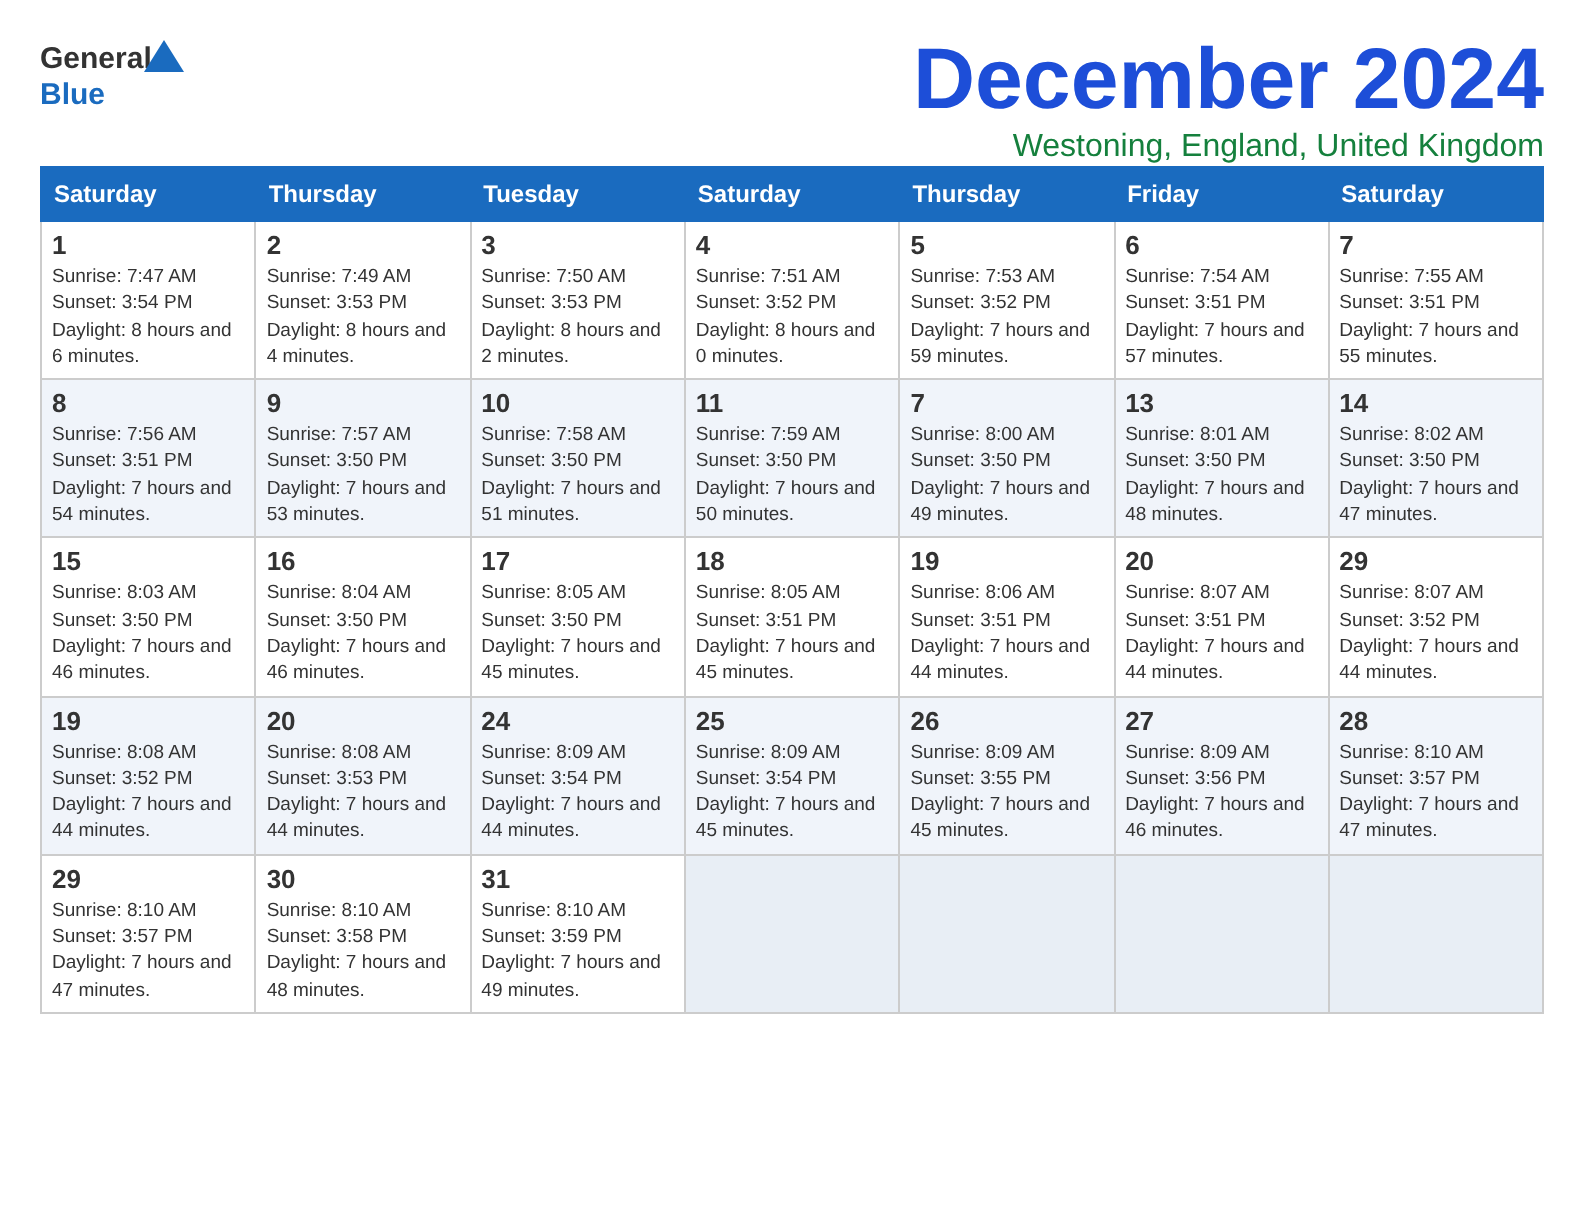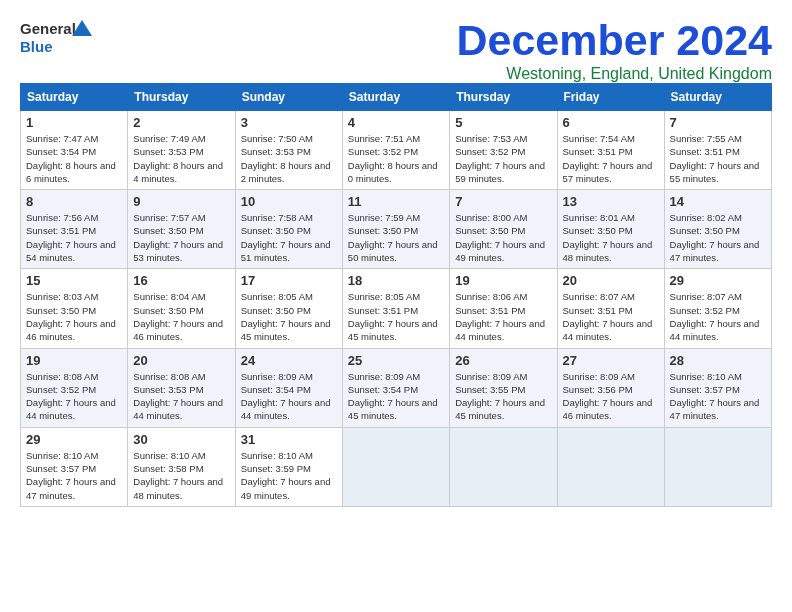--- a/index.html
+++ b/index.html
@@ -89,21 +89,21 @@
     <div class="month-title">December 2024</div>
     <div class="location">Westoning, England, United Kingdom</div>
   </div>
 </div>
 
 <table class="calendar">
   <thead>
     <tr>
       <th>Saturday</th>
       <th>Thursday</th>
-      <th>Sunday</th>
+      <th>Tuesday</th>
       <th>Saturday</th>
       <th>Thursday</th>
       <th>Friday</th>
       <th>Saturday</th>
     </tr>
   </thead>
   <tbody id="calendar-body">
   <tr>
         <td><span class="day-num">1</span>
 <span class="day-info">Sunrise: 7:47 AM<br>Sunset: 3:54 PM<br>Daylight: 8 hours and 6 minutes.</span></td>

